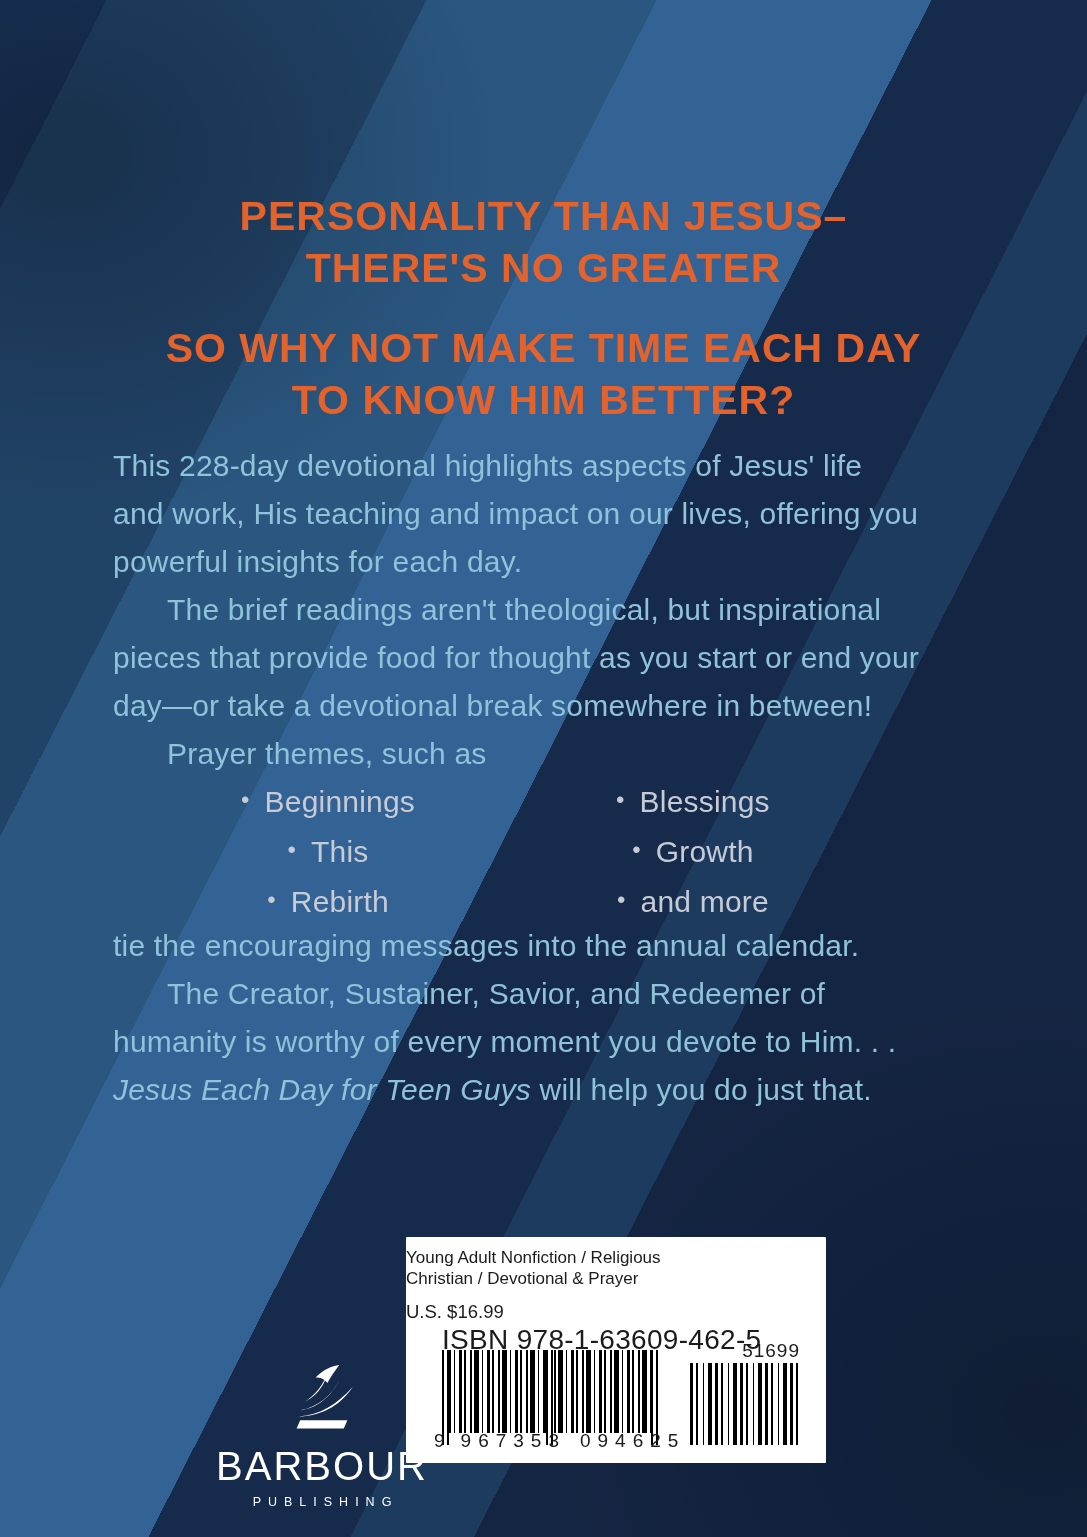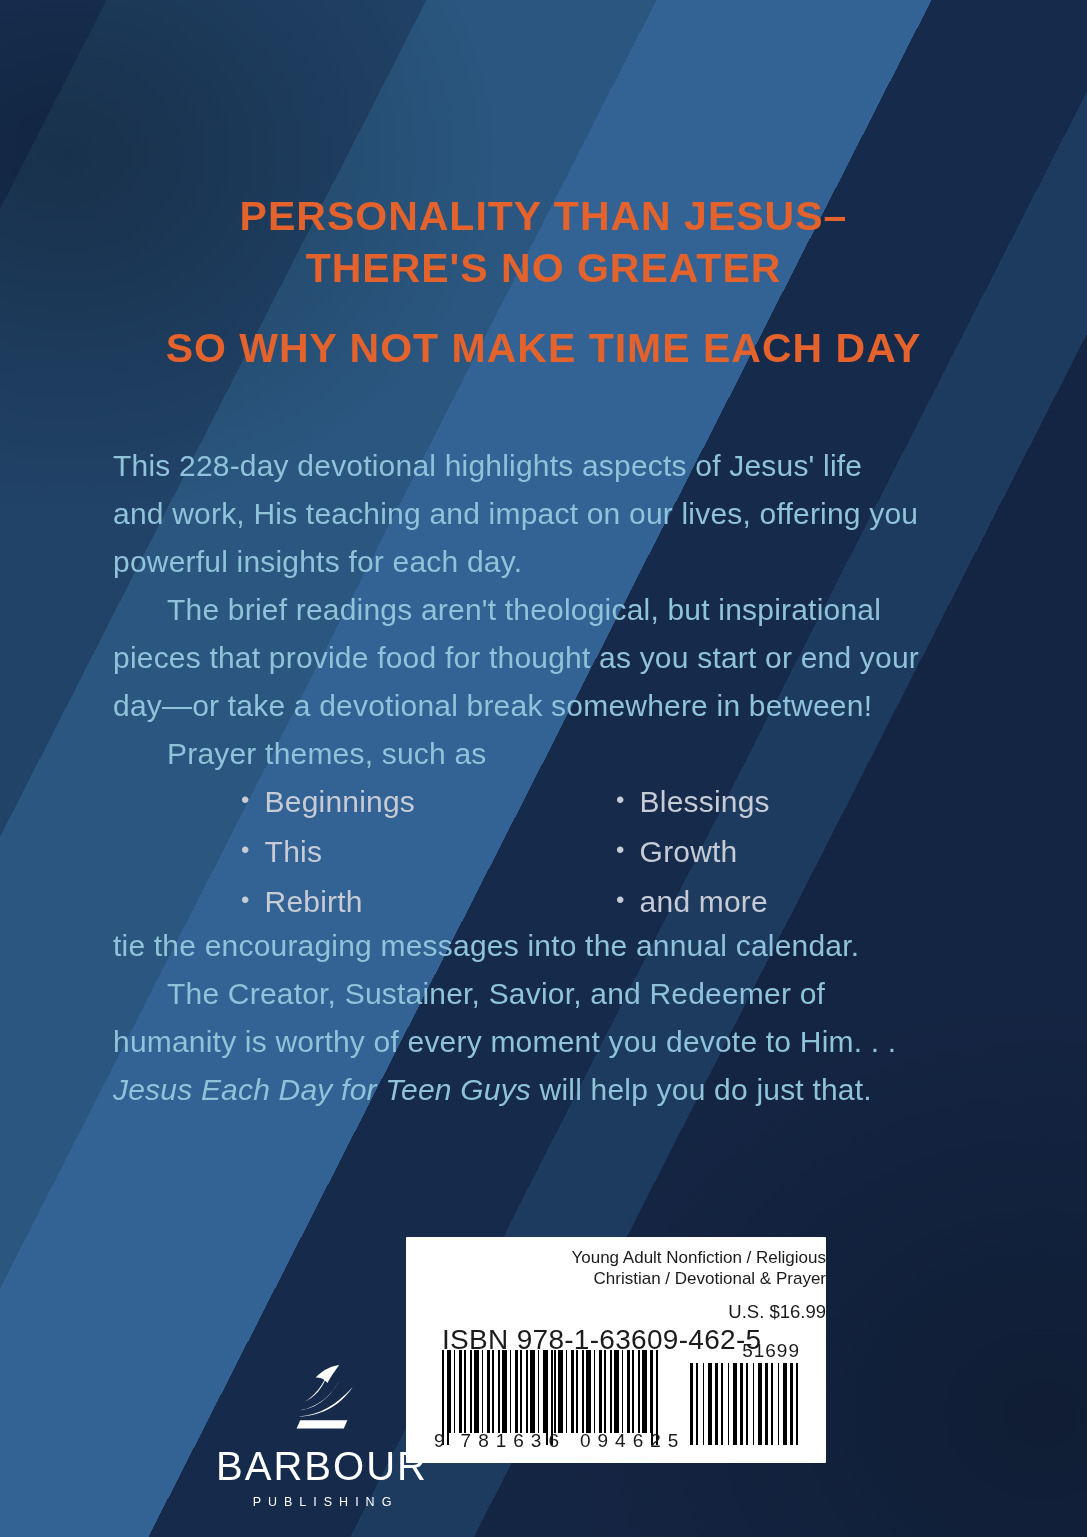--- a/index.html
+++ b/index.html
@@ -26,35 +26,35 @@
   }
   .hl-group2{margin-top:28px;}
 
   
   .body-copy{
     position:absolute;top:442px;left:113px;width:866px;
     color:#8FC3D9;font-size:30px;line-height:48px;letter-spacing:0.2px;
   }
   .indent{padding-left:54px;}
   .bullets{position:relative;height:144px;color:#C7CBD5;}
-  .bullets ul{list-style:none;margin:0;padding:0;position:absolute;top:0;}
+  .bullets ul{list-style:none;margin:0;padding:0;position:absolute;top:0;text-align:center;}
   .bul-left{left:128px;}
   .bul-right{left:503px;}
   .bullets li::before{
     content:"•";display:inline-block;margin-right:15px;
     transform:translateY(-4px);font-size:24px;
   }
   .final-line em{font-style:italic;}
 
   
   .retail-box{
     position:absolute;left:406px;top:1237px;width:420px;height:226px;
     background:#ffffff;color:#1b1b1b;border-radius:1px;
   }
-  .cat1,.cat2,.price{position:absolute;left:0;width:100%;text-align:right;}
+  .cat1,.cat2,.price{position:absolute;left:0;width:100%;text-align:left;}
   .cat1{top:11px;font-size:17px;}
   .cat2{top:32px;font-size:17px;}
   .price{top:64px;font-size:18.5px;}
   .isbn{position:absolute;top:87px;left:36px;font-size:28px;letter-spacing:0.3px;}
   .barcode-main{
     position:absolute;left:36px;top:113px;width:216px;height:83px;
     background:repeating-linear-gradient(90deg,
       #000 0 2px,#fff 2px 4px,#000 4px 9px,#fff 9px 12px,#000 12px 13px,
       #fff 13px 17px,#000 17px 20px,#fff 20px 22px,#000 22px 24px,#fff 24px 28px);
   }
@@ -94,20 +94,21 @@
 
 <div class="cover">
 
   <header class="headline">
     <div class="hl-group1">
       <div>PERSONALITY THAN JESUS–</div>
       <div>THERE'S NO GREATER</div>
     </div>
     <div class="hl-group2">
       <div>SO WHY NOT MAKE TIME EACH DAY</div>
+      <div>TO KNOW HIM BETTER?</div>
     </div>
   </header>
 
   <main class="body-copy">
     <div>This 228-day devotional highlights aspects of Jesus' life</div>
     <div>and work, His teaching and impact on our lives, offering you</div>
     <div>powerful insights for each day.</div>
     <div class="indent">The brief readings aren't theological, but inspirational</div>
     <div>pieces that provide food for thought as you start or end your</div>
     <div>day—or take a devotional break somewhere in between!</div>
@@ -134,21 +135,21 @@
 
   <div class="retail-box">
     <div class="cat1">Young Adult Nonfiction / Religious</div>
     <div class="cat2">Christian / Devotional &amp; Prayer</div>
     <div class="price">U.S. $16.99</div>
     <div class="isbn">ISBN 978-1-63609-462-5</div>
     <div class="barcode-main"></div>
     <div class="guard-mid"></div>
     <div class="barcode-digits">
       <span class="ean-lead">9</span>
-      <span class="ean-g1">781636</span>
+      <span class="ean-g1">967353</span>
       <span class="ean-g2">094625</span>
     </div>
     <div class="supp-label">51699</div>
     <div class="barcode-supp"></div>
   </div>
 
   <div class="publisher">
     <svg class="logo-icon" width="88" height="78" viewBox="0 0 96 86" xmlns="http://www.w3.org/2000/svg">
       <g fill="#ffffff">
         <path d="M20 71 L72 71 L76 62 L24 62 Z"></path>

